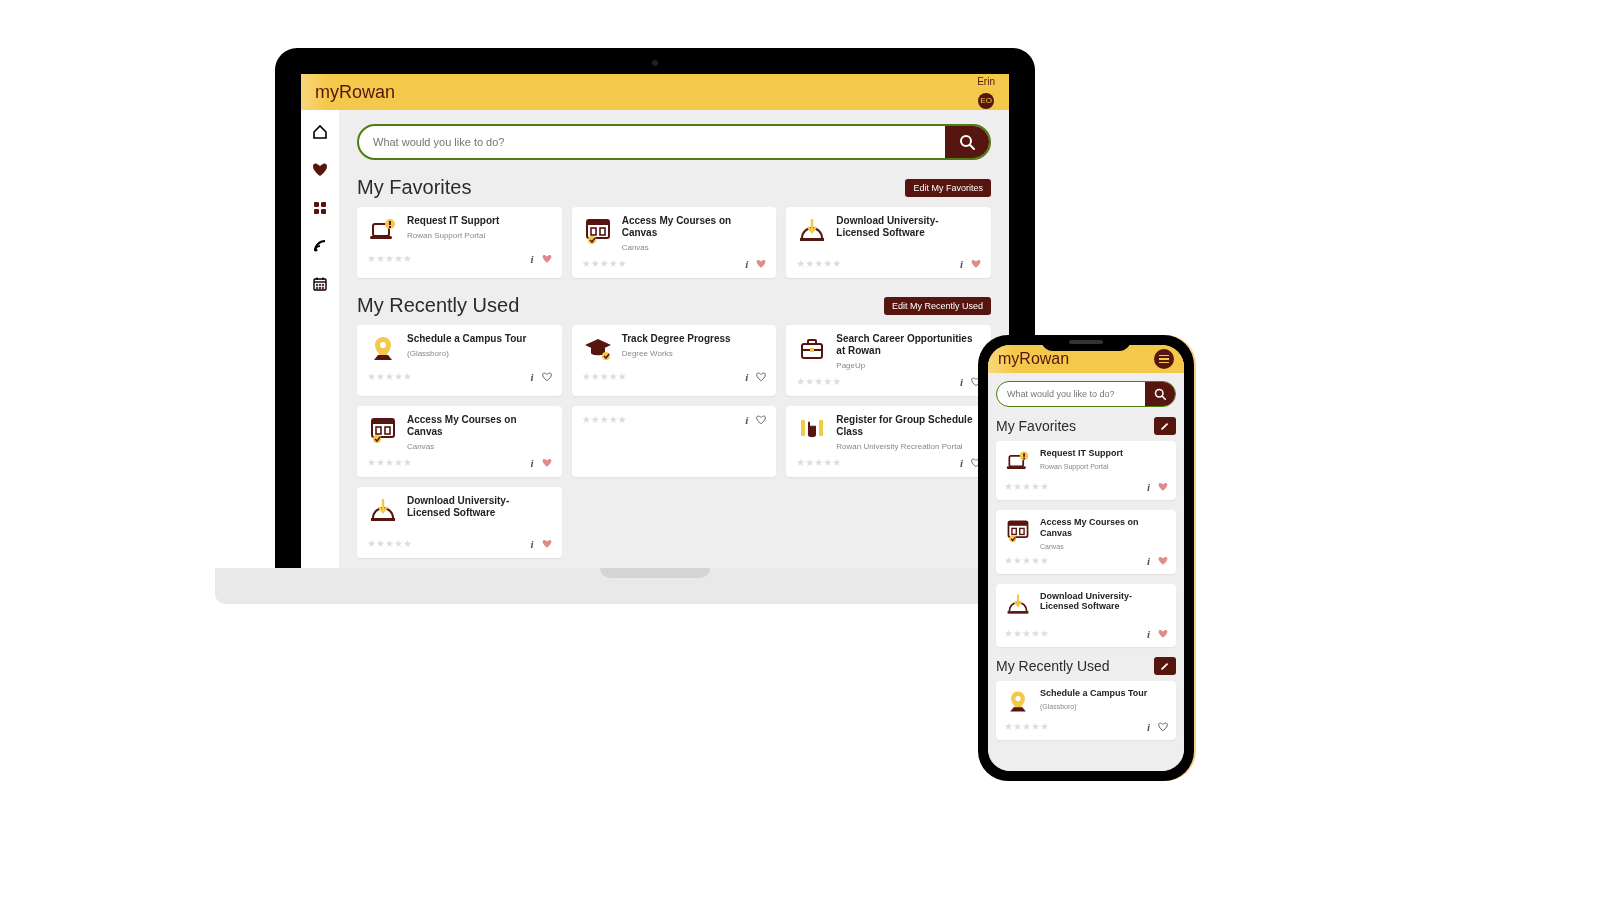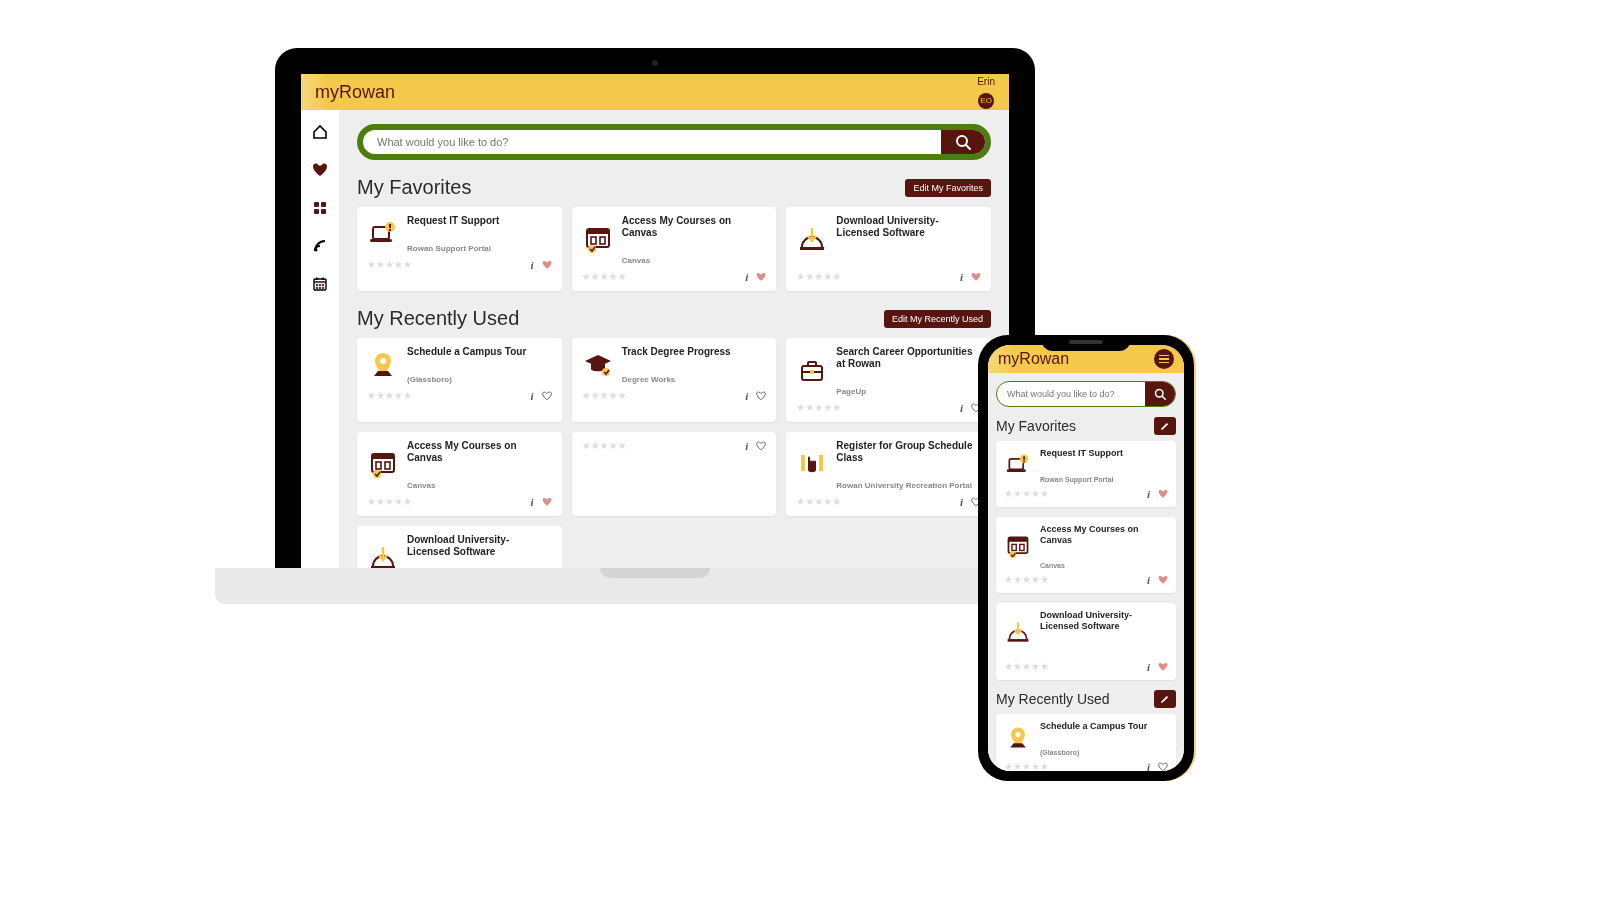--- a/index.html
+++ b/index.html
@@ -135,21 +135,21 @@
   .main {
     flex:1;
     background:#eee;
     padding:14px 18px 0 18px;
     overflow:hidden;
   }
 
   
   .searchbar {
     display:flex;
-    border:6px solid #4d7c0f;
+    border:2px solid #4d7c0f;
     border-radius:24px;
     background:#fff;
     overflow:hidden;
     height:36px;
   }
   .searchbar input {
     flex:1; border:none; outline:none;
     padding:0 14px; font-size:11px; color:#888;
     background:transparent;
   }
@@ -196,38 +196,37 @@
   .grid.single { grid-template-columns:1fr; }
   .card {
     background:#fff;
     border-radius:4px;
     padding:8px 10px;
     display:flex;
     flex-direction:column;
     gap:6px;
     box-shadow:0 1px 2px rgba(0,0,0,.06);
   }
-  .card-top { display:flex; gap:8px;align-items:center; }
+  .card-top { display:flex; gap:8px; }
   .card-icon {
     width:32px; height:32px;
     display:flex; align-items:center; justify-content:center;
     flex-shrink:0;
   }
   .card-icon svg { width:30px; height:30px; }
   .card-title {
     font-size:10px;
     font-weight:bold;
     color:#222;
     line-height:1.2;
   }
   .card-sub {
     font-size:8px;
     color:#888;
-    margin-top:17px;
-    font-weight:bold;
+    margin-top:4px;
   }
   .card-foot {
     display:flex;
     align-items:center;
     justify-content:space-between;
   }
   .stars {
     display:flex; gap:1px;
   }
   .stars span {

